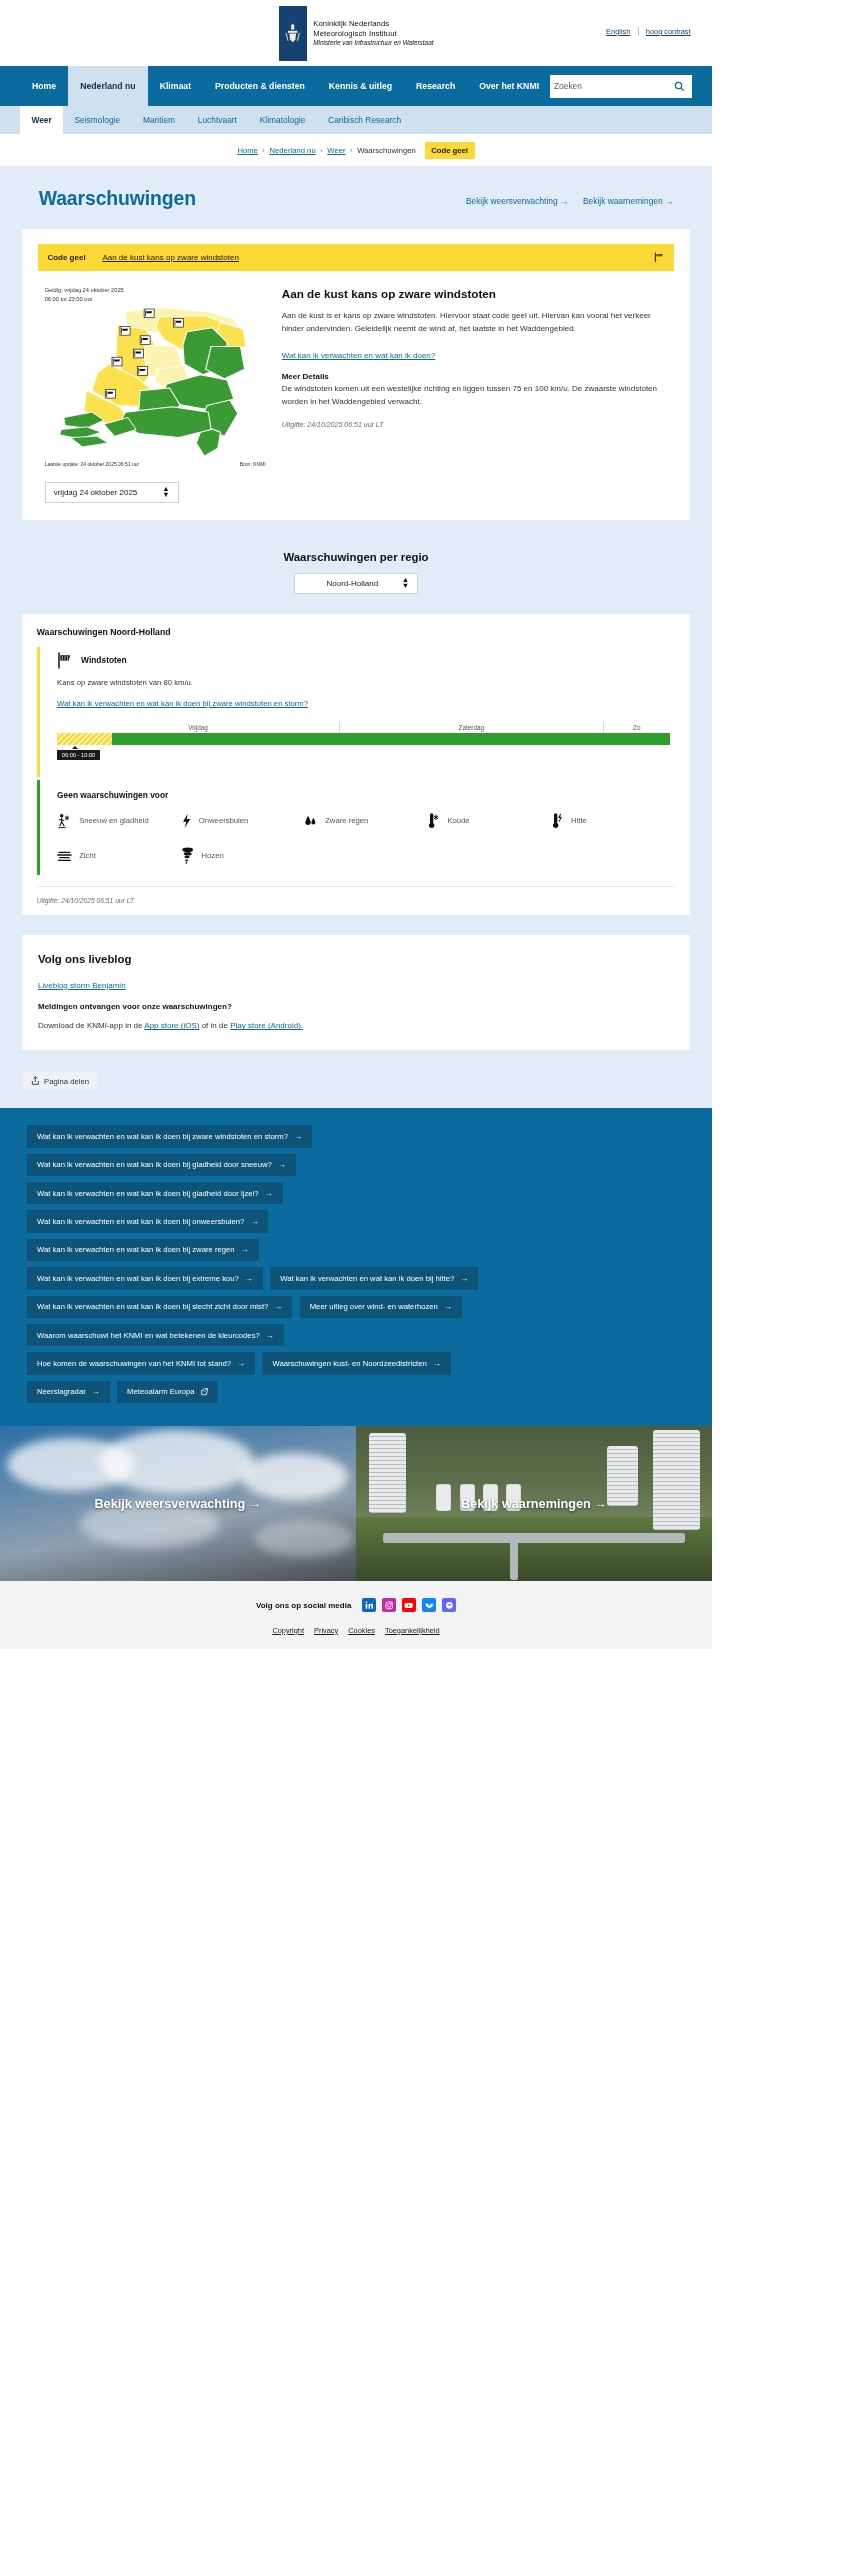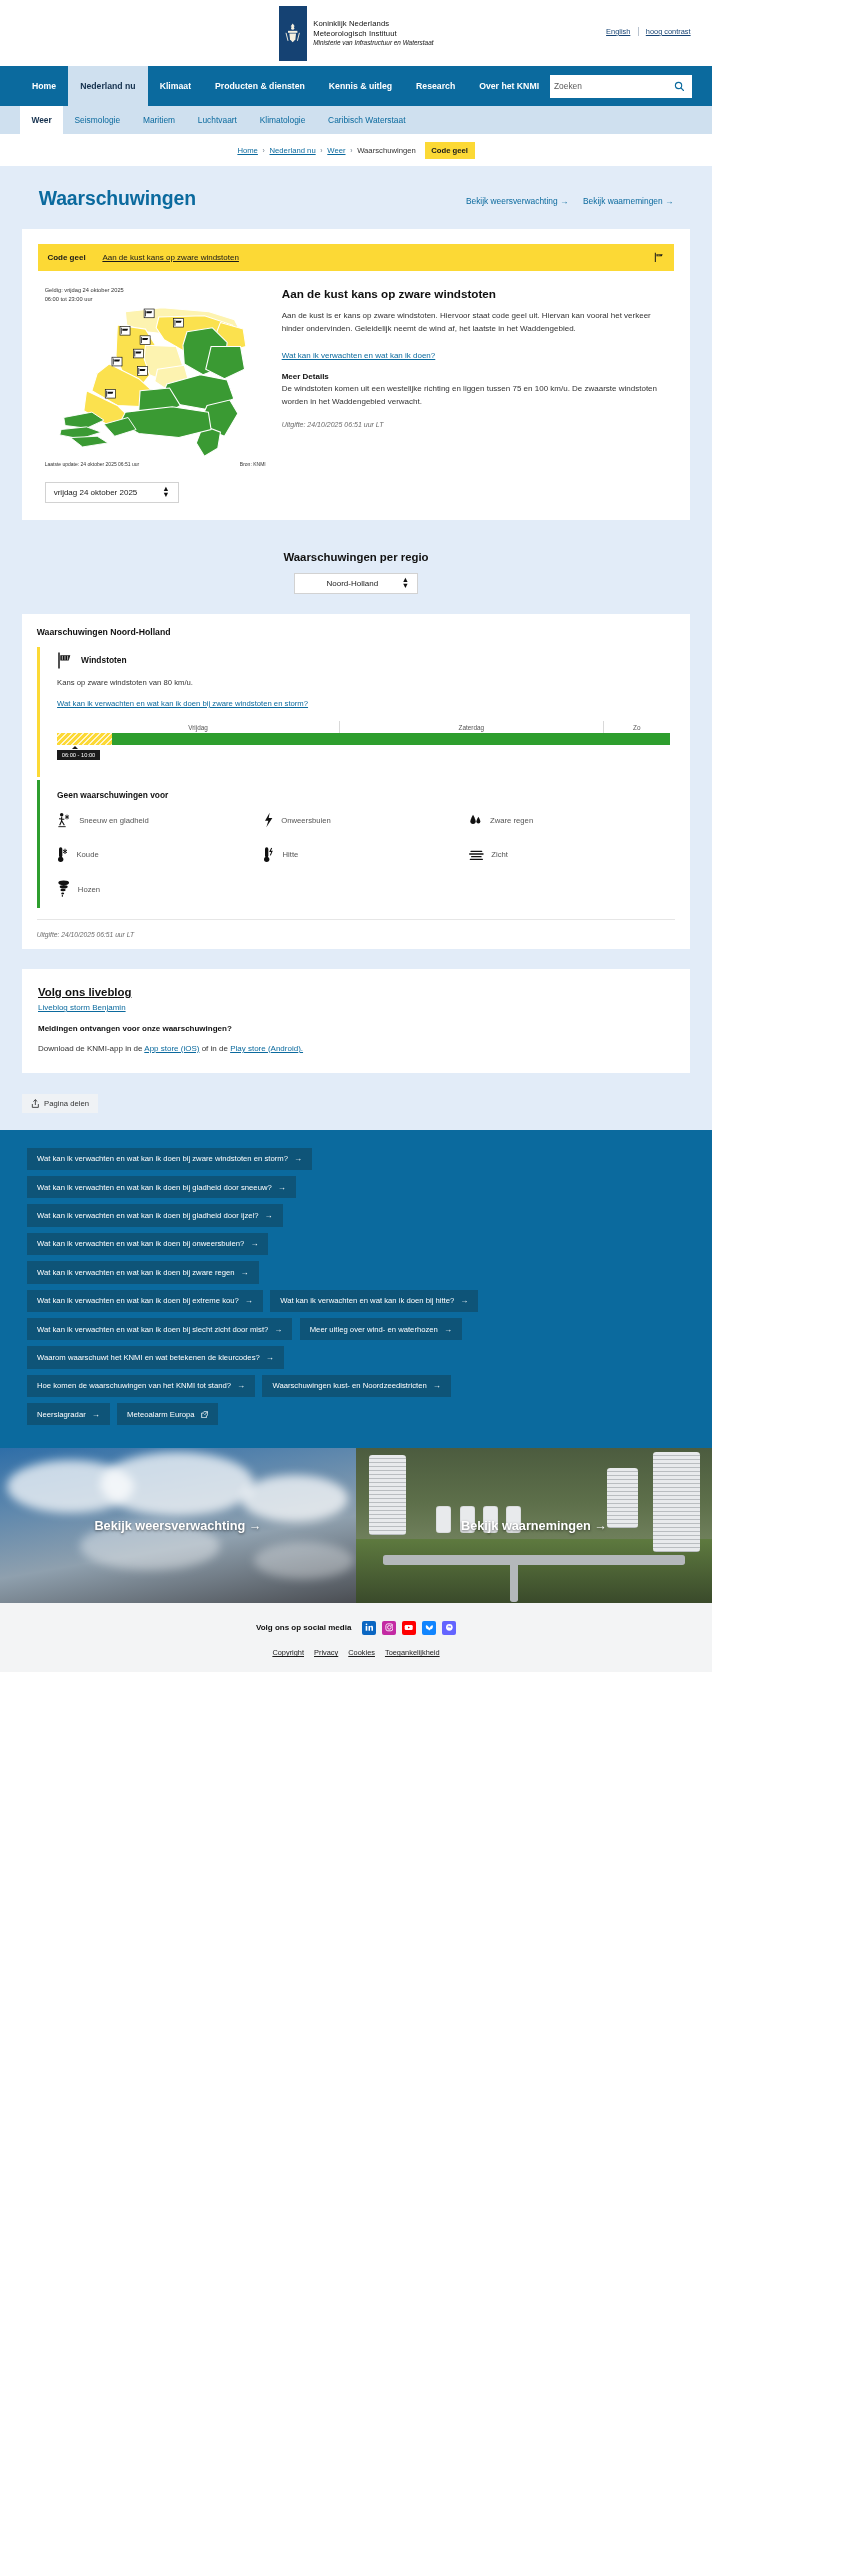--- a/index.html
+++ b/index.html
@@ -219,30 +219,30 @@
     white-space: nowrap;
   }
   .tl-tip::before {
     content: ""; position: absolute; top: -3.3px; left: 14.7px;
     border-left: 3.3px solid transparent; border-right: 3.3px solid transparent;
     border-bottom: 3.3px solid #1a1a1a;
   }
 
   .nowarn-block { border-left: 3.3px solid #2e9e2e; padding: 10.7px 0 10.7px 17.4px; margin-top: 2.7px; }
   .nowarn-title { font-size: 8.4px; font-weight: bold; color: #111; margin-bottom: 12px; }
-  .nowarn-grid { display: grid; grid-template-columns: repeat(3, 1fr); row-gap: 17.4px; }
+  .nowarn-grid { display: grid; grid-template-columns: repeat(5, 1fr); row-gap: 17.4px; }
   .nowarn-item { display: flex; align-items: center; gap: 7.4px; }
   .nowarn-label { font-size: 7.7px; color: #555; }
   .nowarn-divider { border-bottom: 0.7px solid #e6e6e6; margin-top: 10.7px; }
   .regio-issued { font-size: 6.7px; color: #6b6b6b; font-style: italic; margin-top: 10.7px; }
 
   
   .liveblog-band { background: #e2ecf8; padding: 2.7px 22px 17.4px 22px; }
   .liveblog-card { background: #ffffff; padding: 17.4px 16px 20px 16px; }
-  .lb-title { font-size: 11.4px; font-weight: bold; color: #111; margin-bottom: 2px; text-decoration: underline; }
+  .lb-title { font-size: 11.4px; font-weight: bold; color: #111; margin-bottom: 13px; }
   .lb-link { font-size: 8px; color: #0b6a9e; text-decoration: underline; display: inline-block; margin-bottom: 12px; }
   .lb-q { font-size: 8px; font-weight: bold; color: #111; margin-bottom: 10.7px; }
   .lb-dl { font-size: 8px; color: #333; }
   .lb-dl a { color: #0b6a9e; text-decoration: underline; }
 
   .share-band { background: #e2ecf8; padding: 4px 22px 17.4px 22px; }
   .share-btn {
     display: inline-flex; align-items: center; gap: 4.7px;
     background: #eff2f5; padding: 4.7px 8.7px;
     font-size: 7.7px; color: #333; cursor: pointer;
@@ -348,21 +348,21 @@
       </button>
     </div>
   </div>
 
   <div class="subnav">
     <div class="subnav-item active">Weer</div>
     <div class="subnav-item">Seismologie</div>
     <div class="subnav-item">Maritiem</div>
     <div class="subnav-item">Luchtvaart</div>
     <div class="subnav-item">Klimatologie</div>
-    <div class="subnav-item">Caribisch Waterstaat</div>
+    <div class="subnav-item">Caribisch Research</div>
   </div>
 
   <div class="breadcrumb">
     <a href="#">Home</a>
     <span class="chev">›</span>
     <a href="#">Nederland nu</a>
     <span class="chev">›</span>
     <a href="#">Weer</a>
     <span class="chev">›</span>
     <span class="crumb-current">Waarschuwingen</span>

